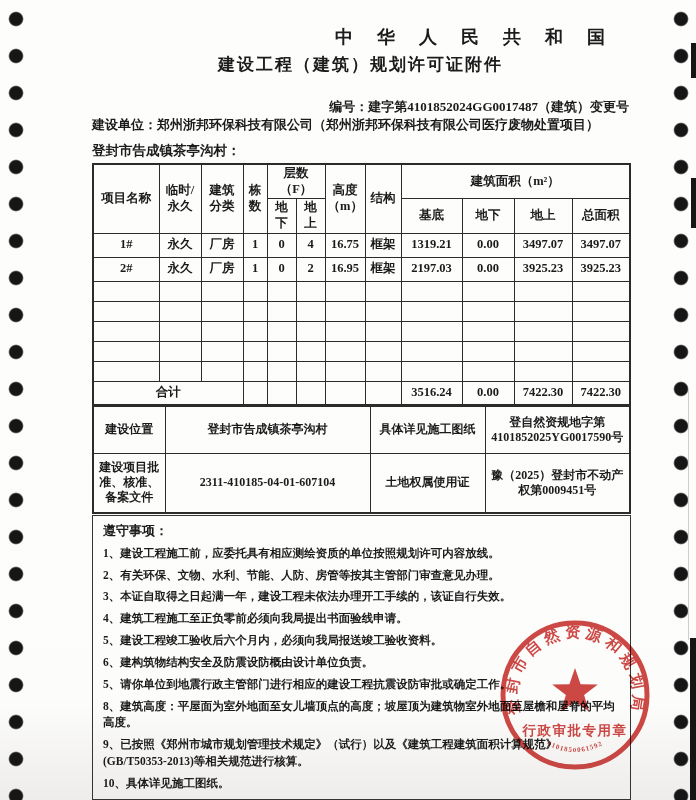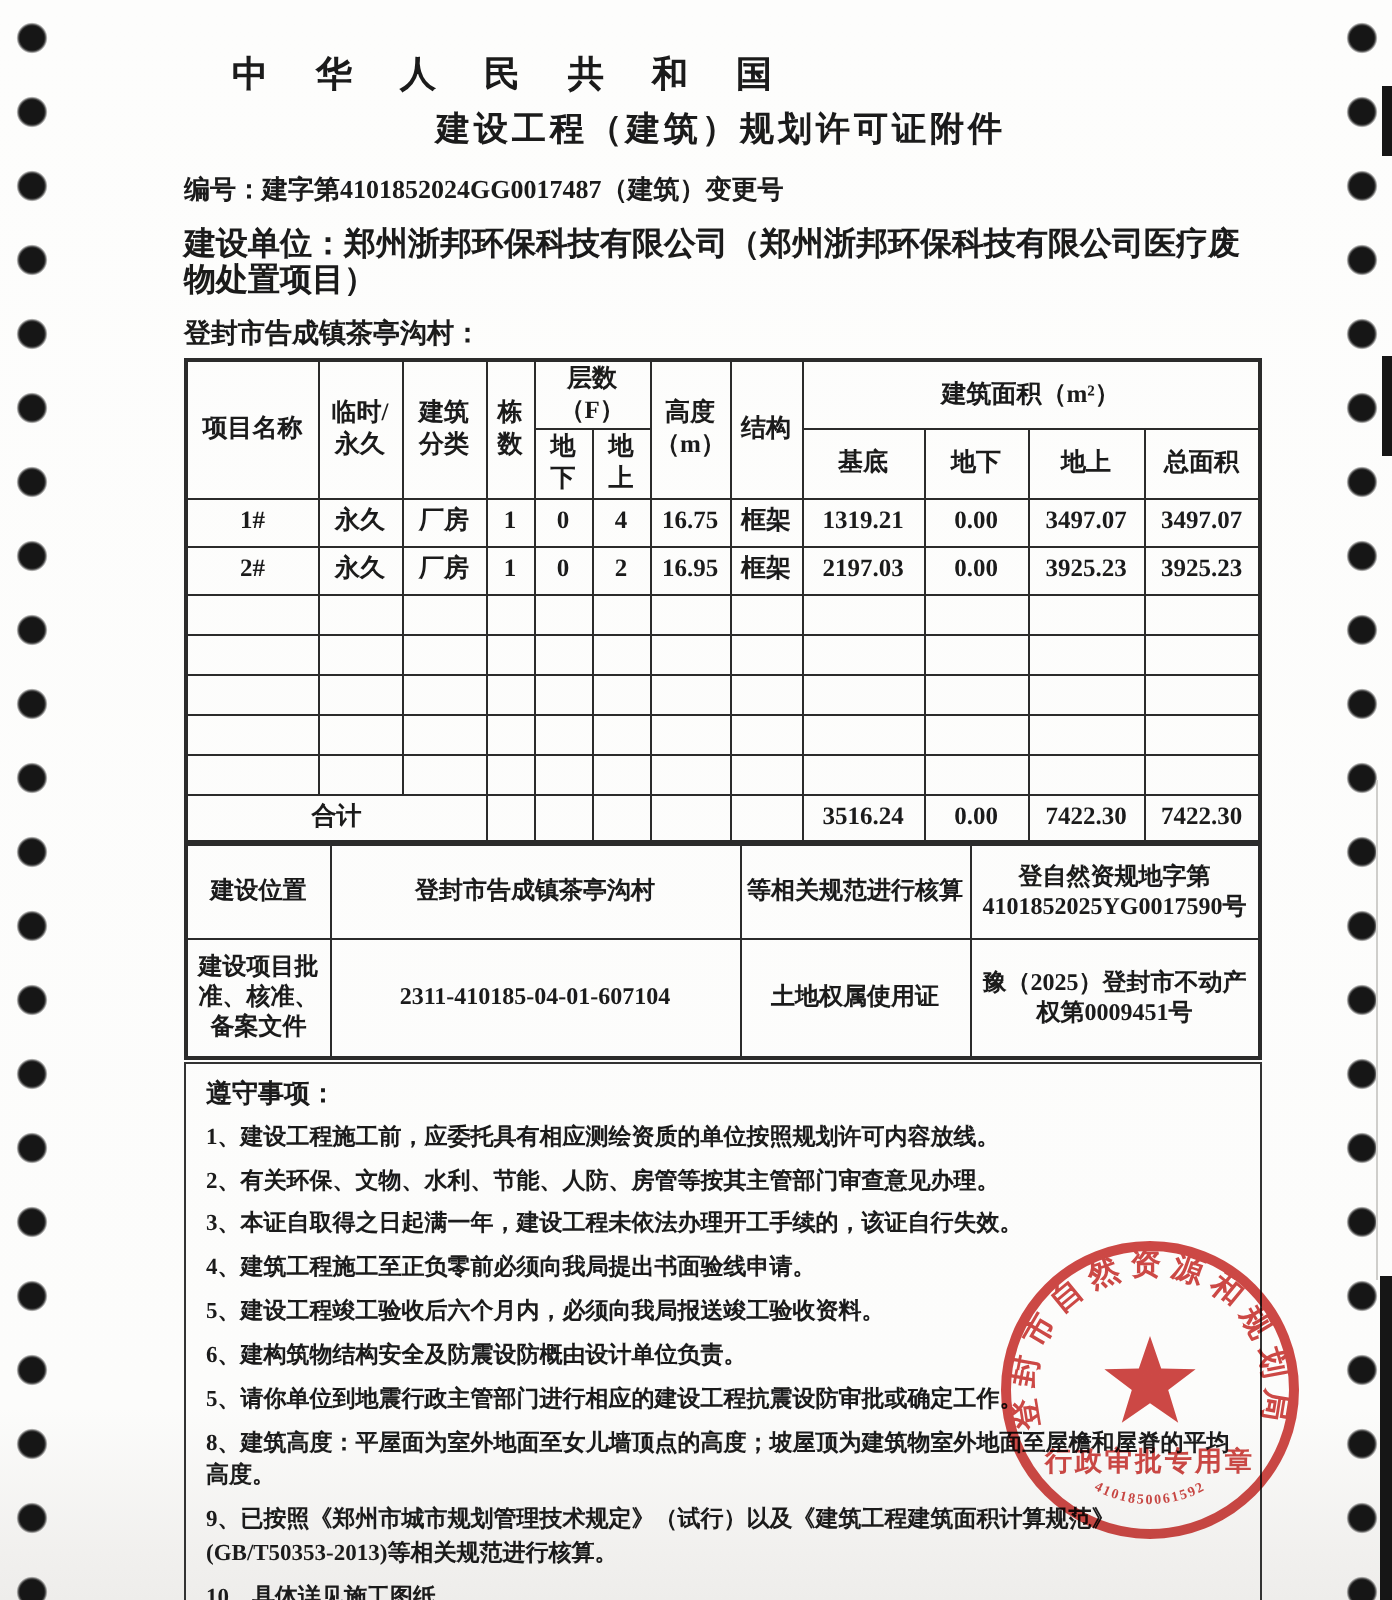--- a/index.html
+++ b/index.html
@@ -10,24 +10,24 @@
     color:#1b1b1b;
   }
   
   .perf{position:absolute;top:0;height:100%;width:24px;background-repeat:repeat-y;background-size:24px 37px;
         background-image:radial-gradient(circle at 12px 19px,#161616 6px,rgba(22,22,22,.82) 6.6px,rgba(22,22,22,0) 7.8px);}
   .perf-left{left:4px;}
   .perf-right{left:669px;}
   .edge-bar{position:absolute;background:#161616;}
   .edge-line{position:absolute;background:#cfcecb;}
   .content{position:absolute;left:92px;top:26px;width:537px;}
-  .t-country{text-align:left;font-size:18px;font-weight:bold;letter-spacing:24px;text-indent:24px;line-height:22px;}
+  .t-country{text-align:right;font-size:18px;font-weight:bold;letter-spacing:24px;text-indent:24px;line-height:22px;}
   .t-title{text-align:center;font-size:17px;font-weight:bold;letter-spacing:2px;line-height:30px;margin-top:2px;}
-  .t-number{text-align:left;font-size:13px;font-weight:bold;margin-top:6px;line-height:18px;}
-  .t-unit{font-size:16px;font-weight:bold;margin-top:10px;line-height:18px;}
+  .t-number{text-align:right;font-size:13px;font-weight:bold;margin-top:18px;line-height:18px;}
+  .t-unit{font-size:13px;font-weight:bold;line-height:18px;}
   .t-caption{font-size:13.5px;font-weight:bold;margin-top:8px;line-height:18px;}
   table{border-collapse:collapse;table-layout:fixed;width:537px;}
   .main-table{margin-top:3px;}
   td,th{border:1px solid #2b2b2b;font-size:12px;font-weight:600;text-align:center;
         padding:1px 2px;overflow:hidden;line-height:1.25;vertical-align:middle;}
   .main-table{border:2px solid #2b2b2b;}
   .main-table th{font-size:12.5px;}
   .main-table .h1 td,.main-table .h1 th{height:21px;}
   .main-table .h2 td,.main-table .h2 th{height:19px;}
   .main-table .dr td{height:21px;font-size:12.5px;}
@@ -212,21 +212,21 @@
       <colgroup>
         <col style="width:72px">
           <col style="width:205px">
           <col style="width:115px">
           <col style="width:145px">
       </colgroup>
       <tbody>
           <tr class="r1">
         <td>建设位置</td>
         <td>登封市告成镇茶亭沟村</td>
-        <td>等相关规范进行核算</td>
+        <td>具体详见施工图纸</td>
         <td>登自然资规地字第4101852025YG0017590号</td>
       </tr>
       <tr class="r2">
         <td>建设项目批准、核准、备案文件</td>
         <td>2311-410185-04-01-607104</td>
         <td>土地权属使用证</td>
         <td>豫（2025）登封市不动产权第0009451号</td>
       </tr>
     </tbody>
       </table>

